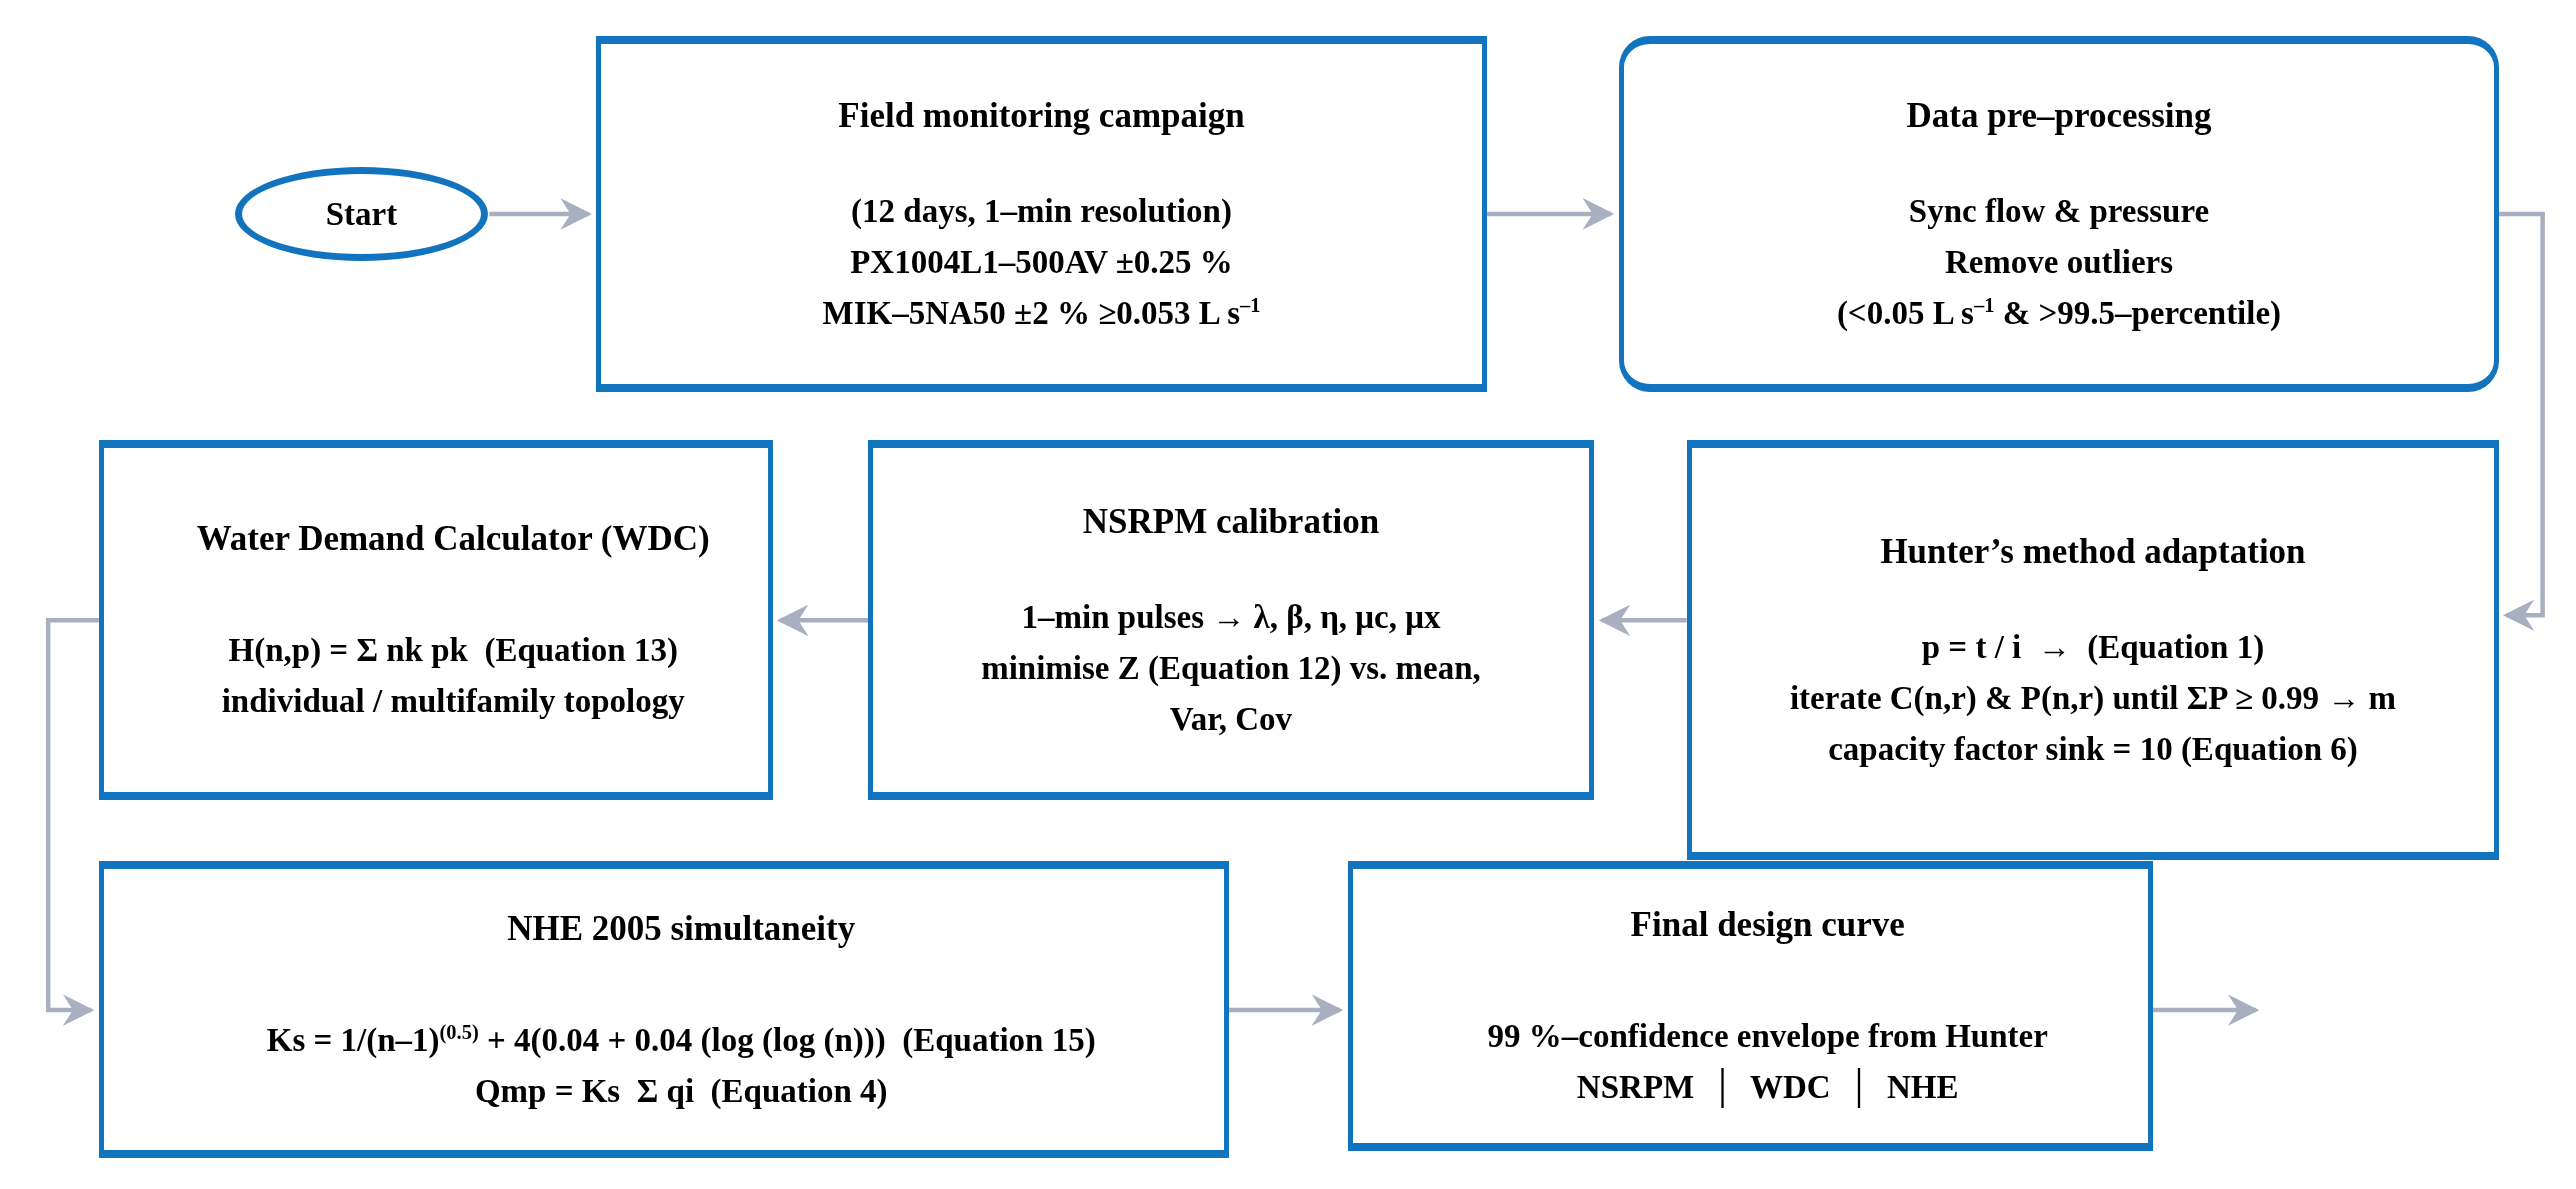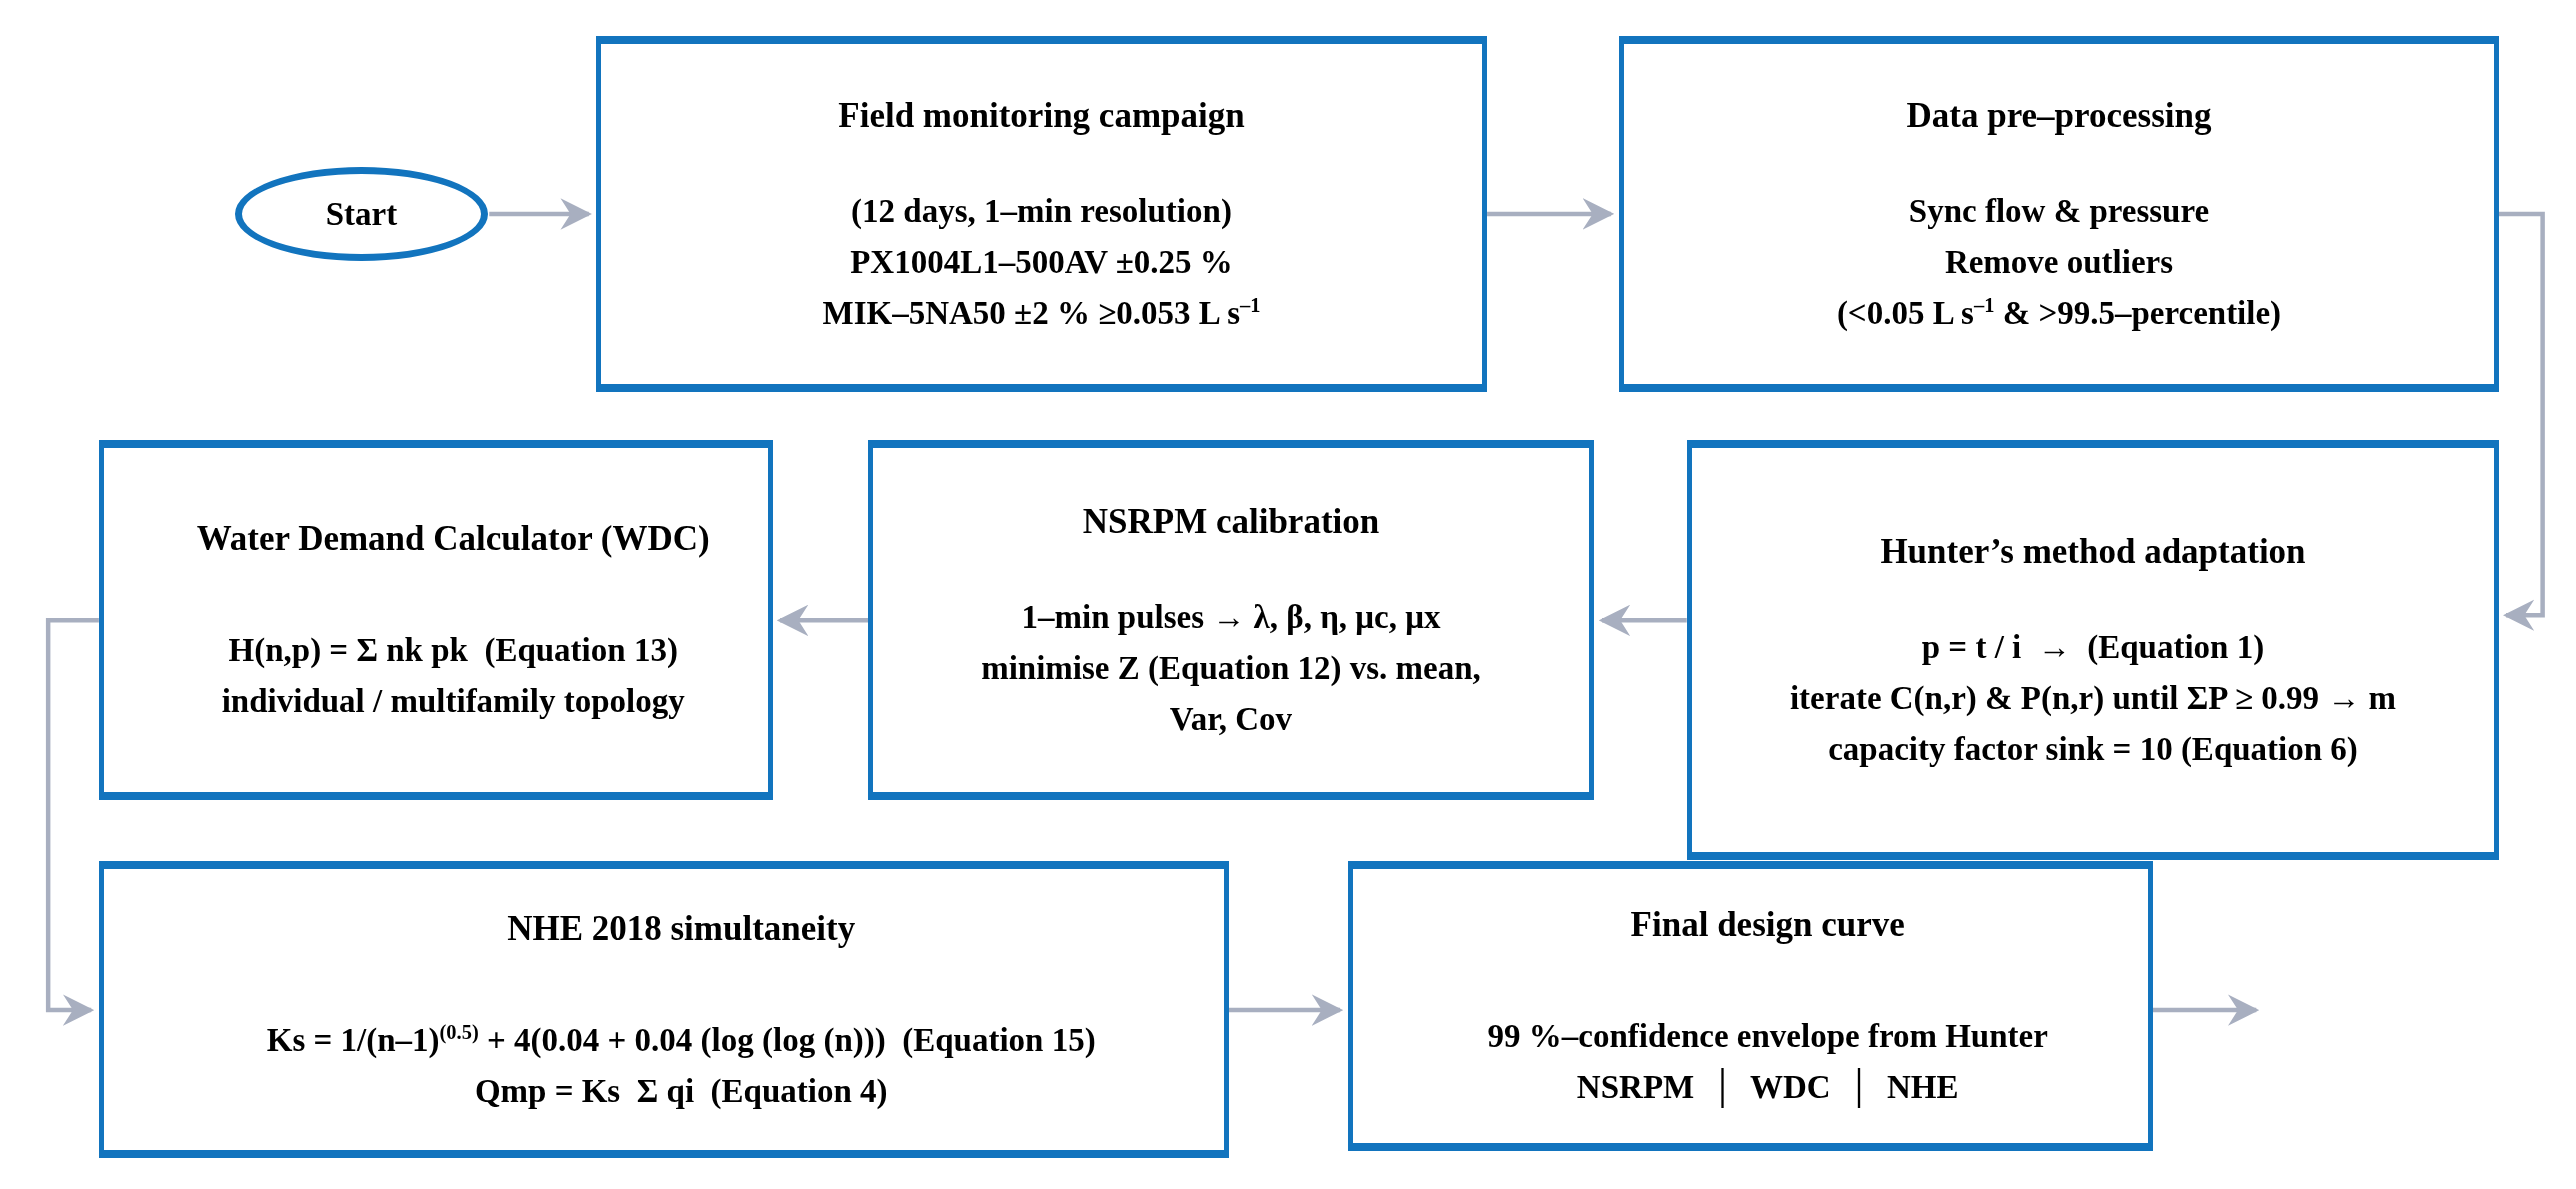--- a/index.html
+++ b/index.html
@@ -45,21 +45,21 @@
     position:absolute;
     border:7.7px solid var(--box-border);
     border-radius:50%;
     background:var(--bg);
     display:flex;align-items:center;justify-content:center;
   }
   .terminator .term-label{font-size:33px;font-weight:bold;}
 
   
   #node-field   {left:596px; top:36px;  width:891px;height:356px;}
-  #node-datapre {left:1619px;top:36px;  width:880px;height:356px;}
+  #node-datapre {left:1619px;top:36px;  width:880px;height:356px;border-radius:31px;}
   #node-wdc     {left:99px; top:440px; width:674px;height:360px;}
   #node-nsrpm   {left:868px;top:440px; width:726px;height:360px;}
   #node-hunter  {left:1687px;top:440px; width:812px;height:420px;}
   #node-nhe     {left:99px; top:861px;width:1130px;height:297px;}
   #node-final   {left:1348px;top:861px;width:805px;height:290px;}
 
   #terminator-start{left:235px; top:167px; width:253px;height:94px;}
   #terminator-end  {left:2264px;top:959px;width:239px;height:110px;}
 </style>
 </head>
@@ -125,21 +125,21 @@
   <div class="box" id="node-hunter">
     <div class="box-title">Hunter’s method adaptation</div>
     <div class="box-body">
       <div class="line">p = t / i  →  (Equation 1)</div>
       <div class="line">iterate C(n,r) &amp; P(n,r) until ΣP ≥ 0.99 → m</div>
       <div class="line">capacity factor sink = 10 (Equation 6)</div>
     </div>
   </div>
 
   <div class="box gap-lg" id="node-nhe">
-    <div class="box-title">NHE 2018 simultaneity</div>
+    <div class="box-title">NHE 2005 simultaneity</div>
     <div class="box-body">
       <div class="line">Ks = 1/(n–1)<sup>(0.5)</sup> + 4(0.04 + 0.04 (log (log (n)))  (Equation 15)</div>
       <div class="line">Qmp = Ks  Σ qi  (Equation 4)</div>
     </div>
   </div>
 
   <div class="box gap-lg" id="node-final">
     <div class="box-title">Final design curve</div>
     <div class="box-body">
       <div class="line">99 %–confidence envelope from Hunter</div>

